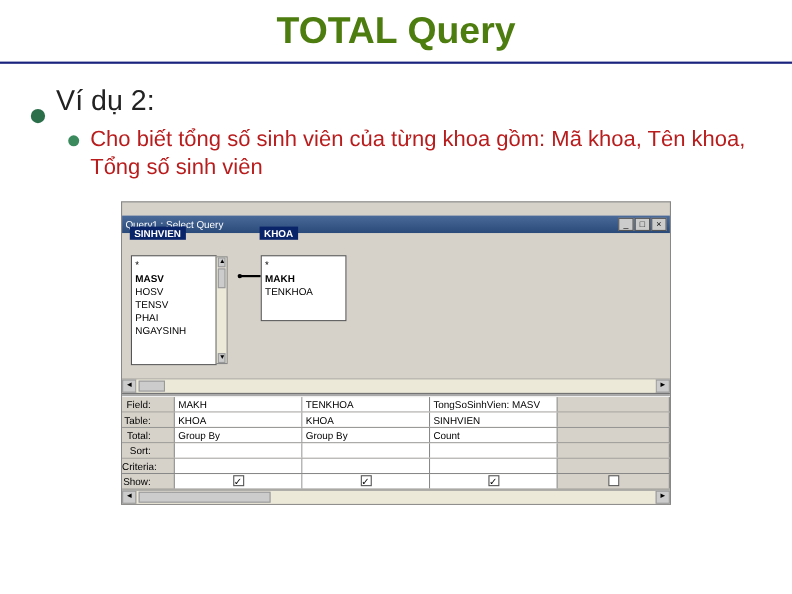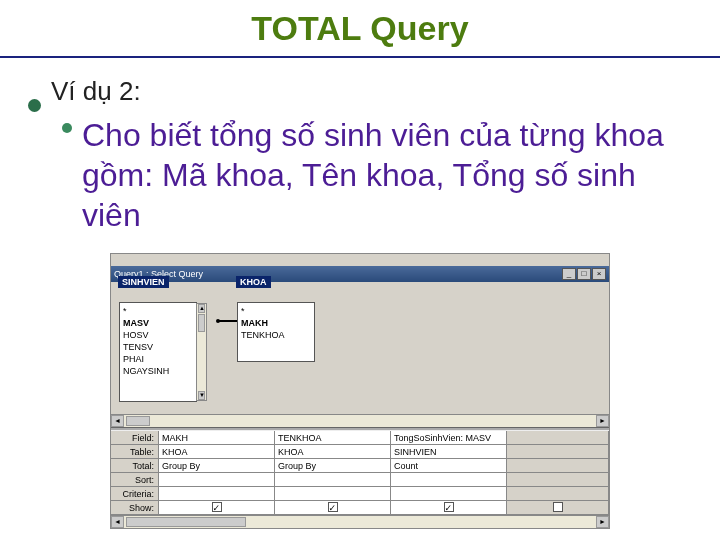--- a/index.html
+++ b/index.html
@@ -5,21 +5,21 @@
   * { box-sizing: border-box; margin: 0; padding: 0; }
   body { width: 720px; height: 540px; background: #fff; font-family: Arial, sans-serif; position: relative; overflow: hidden; }
   .title-bar { width: 100%; height: 58px; border-bottom: 2px solid #1a237e; display: flex; align-items: center; justify-content: center; }
   .title-bar h1 { font-size: 34px; font-weight: 700; color: #4d7c0f; }
   .content { padding: 18px 28px 0 28px; }
   .bullet-line { display: flex; align-items: flex-end; }
   .bullet-dot { width: 13px; height: 13px; border-radius: 50%; background: #2b6e4a; flex-shrink: 0; margin-right: 10px; position: relative; top: 5px; }
   .bullet-dot.small { width: 10px; height: 10px; background: #3a8a5e; top: 8px; }
   .lvl1-text { font-size: 26px; color: #222; }
   .lvl2 { margin-left: 34px; margin-top: 8px; display: flex; }
-  .lvl2-text { font-size: 32px; color: #4c1d95; line-height: 1.25; }
+  .lvl2-text { font-size: 20px; color: #b91c1c; line-height: 1.25; }
   .screenshot { margin: 18px auto 0 auto; width: 500px; border: 1px solid #888; background: #d6d2c9; font-family: Tahoma, sans-serif; font-size: 10px; color: #000; position: relative; }
   .win-titlebar { height: 16px; background: linear-gradient(#4a6a9a,#2a4a7a); display: flex; align-items: center; padding: 0 3px; color: #fff; margin-top: 12px; }
   .win-titlebar span { font-size: 9px; }
   .win-controls { margin-left: auto; display: flex; gap: 1px; }
   .win-btn { width: 14px; height: 12px; background: #ccc; border: 1px solid #555; font-size: 8px; line-height: 9px; text-align: center; color: #000; }
   .upper-pane { height: 132px; background: #d6d2c9; padding: 6px 8px 4px 8px; position: relative; display: flex; gap: 40px; }
   .table-box { background: #fff; border: 1px solid #555; position: relative; }
   .tb-header { background: #0a246a; color: #fff; font-size: 9px; font-weight: bold; padding: 1px 4px; position: absolute; top: -12px; left: -1px; }
   .tb-body { padding: 2px 3px; font-size: 9px; line-height: 12px; }
   .tb-body div { white-space: nowrap; }
@@ -33,21 +33,21 @@
   .join-line::before, .join-line::after { content:""; position:absolute; width:2px; height:2px; background:#000; border-radius:50%; }
   .join-line::before { left:-3px; top:-1px; width:4px; height:4px; }
   .join-line::after { right:-3px; top:-1px; width:4px; height:4px; }
   .upper-scroll-h { height: 13px; background: #ece9d8; border-top:1px solid #888; display:flex; }
   .upper-scroll-h .arr { width:13px; border:1px solid #999; background:#ccc; text-align:center; font-size:7px; line-height:10px; }
   .upper-scroll-h .track { flex:1; background:#ece9d8; position:relative; }
   .upper-scroll-h .thumb { position:absolute; left:2px; width:24px; top:1px; bottom:1px; background:#ccc; border:1px solid #999; }
   .splitter { height: 4px; background: #aaa; border-top:1px solid #666; border-bottom:1px solid #eee; }
   .grid { background:#d6d2c9; }
   .grid-row { display:flex; height:14px; border-bottom:1px solid #888; }
-  .grid-label { width:48px; font-size:9px; text-align:right; padding-right:4px; line-height:14px; background:#d6d2c9; border-right:1px solid #888; }
+  .grid-label { width:48px; font-size:9px; text-align:right; padding-right:21px; line-height:14px; background:#d6d2c9; border-right:1px solid #888; }
   .grid-cell { width:116px; border-right:1px solid #888; background:#fff; font-size:9px; line-height:14px; padding:0 3px; position:relative; }
   .chk { display:inline-block; width:10px; height:10px; border:1px solid #555; background:#fff; margin:1px auto 0 auto; position:relative; }
   .chk.on::after { content:"✓"; position:absolute; font-size:9px; top:-2px; left:0; }
   .chkwrap { text-align:center; }
   .grid-extra { flex:1; background:#d6d2c9; border-right:1px solid #888; }
   .lower-scroll-h { height:13px; background:#ece9d8; border-top:1px solid #888; display:flex; }
   .lower-scroll-h .arr { width:13px; border:1px solid #999; background:#ccc; text-align:center; font-size:7px; line-height:10px; }
   .lower-scroll-h .track { flex:1; position:relative; }
   .lower-scroll-h .thumb { position:absolute; left:2px; width:120px; top:1px; bottom:1px; background:#ccc; border:1px solid #999; }
 </style>

